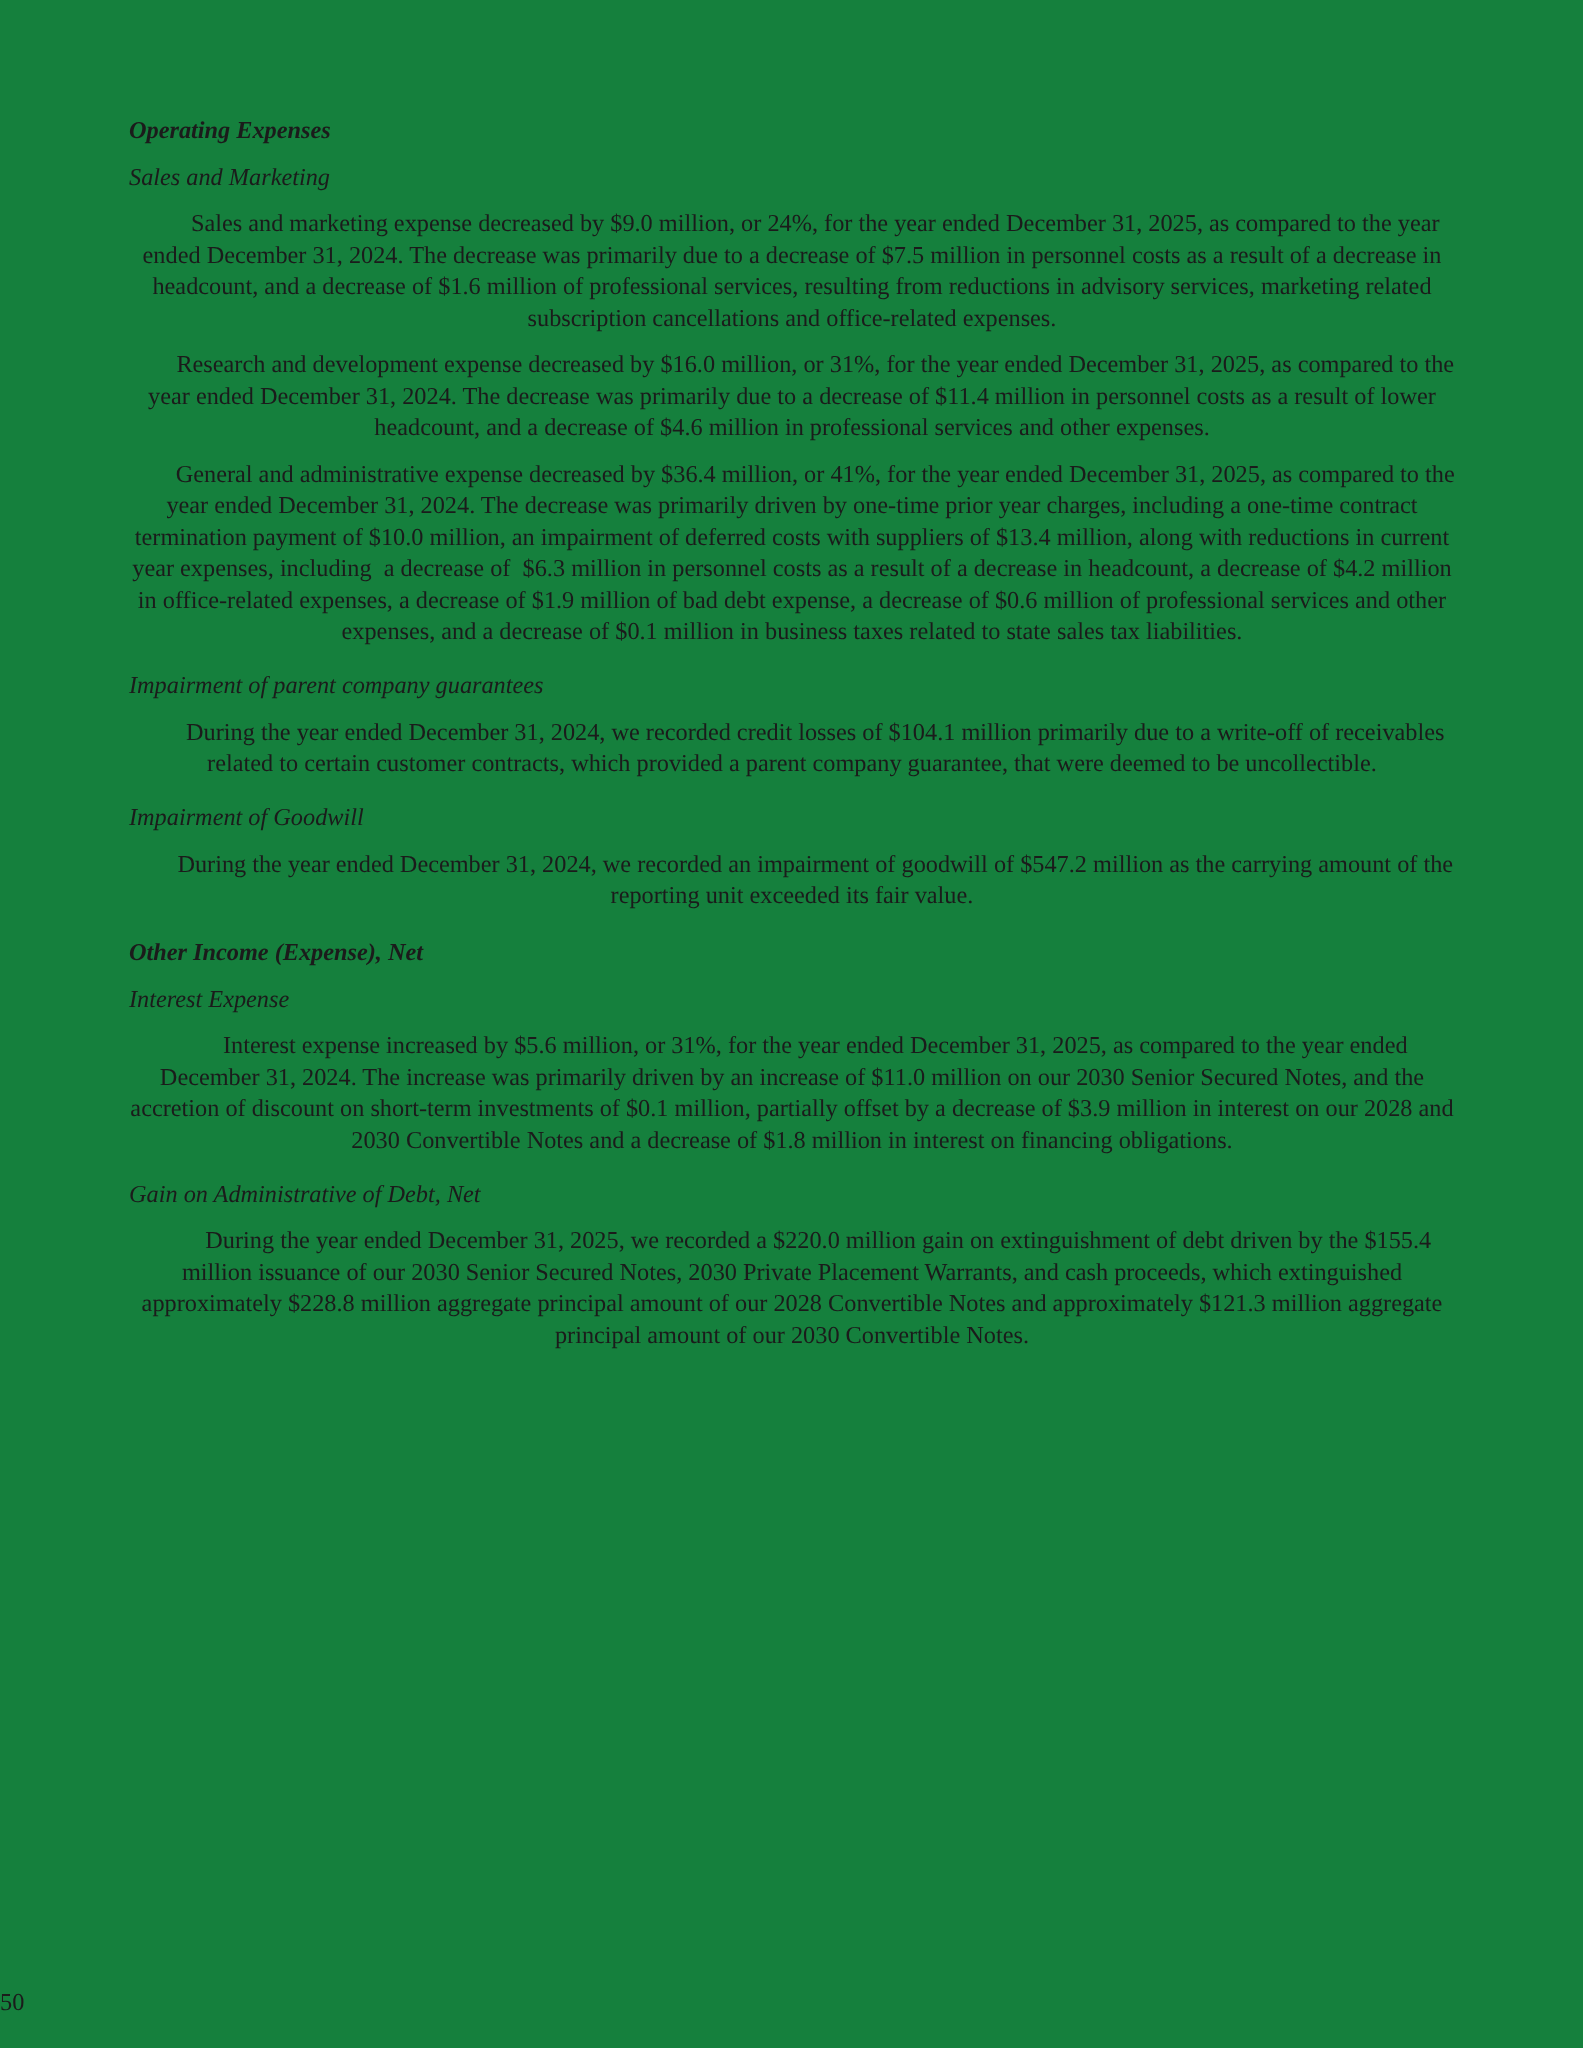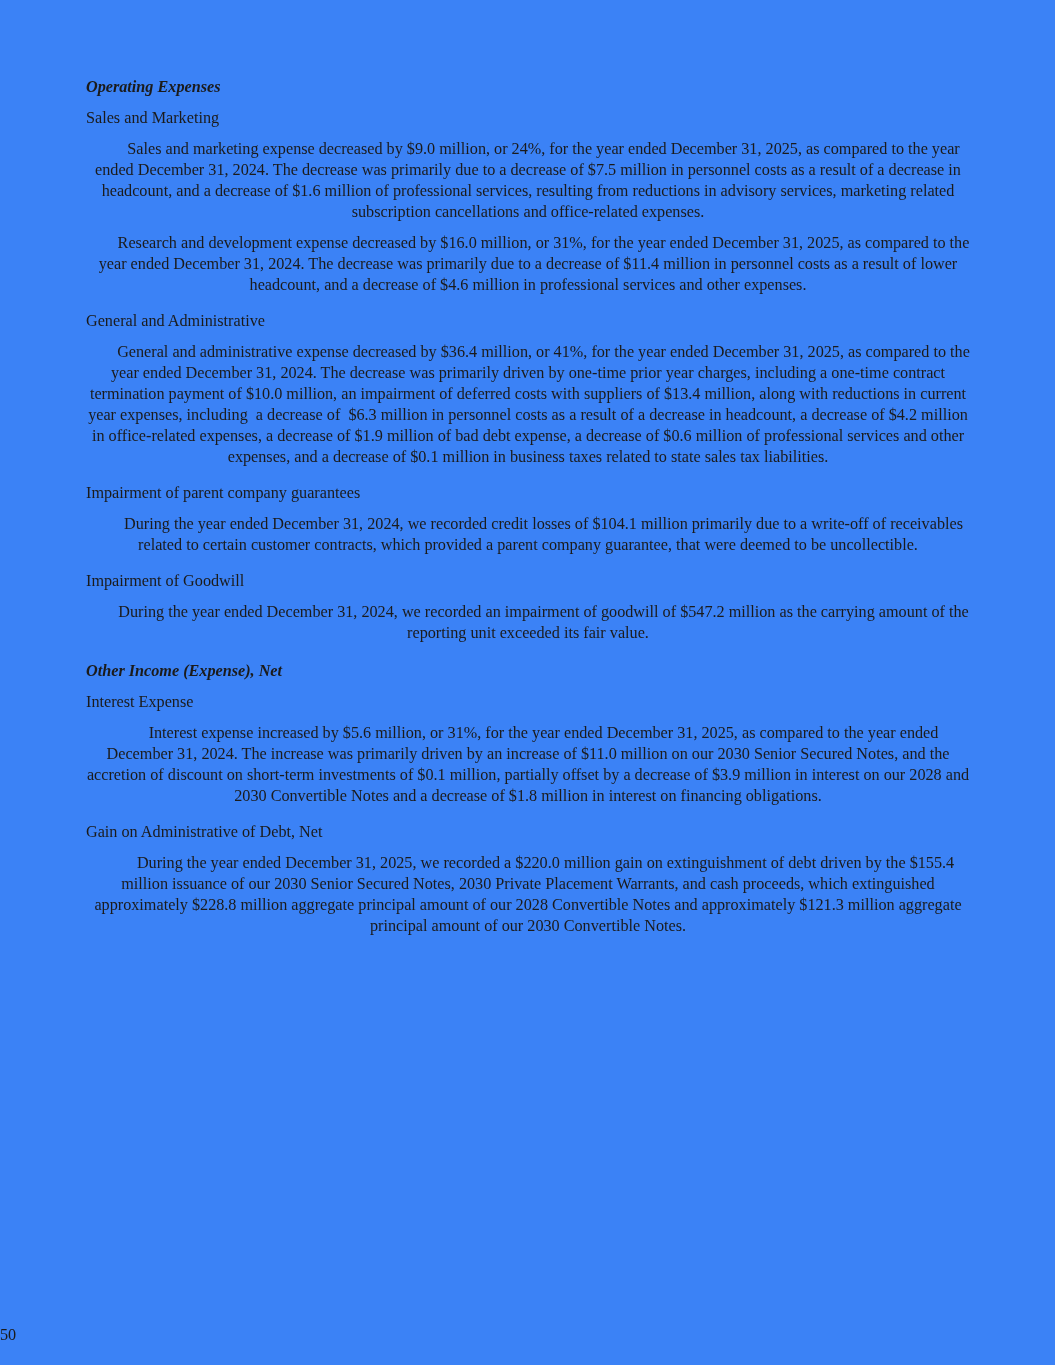--- a/index.html
+++ b/index.html
@@ -4,21 +4,21 @@
 <style>
   html, body {
     margin: 0;
     padding: 0;
     background: #ffffff;
   }
   .page {
     position: relative;
     width: 1055px;
     height: 1365px;
-    background: #3b82f6;
+    background: #15803d;
     font-family: "Liberation Serif", "DejaVu Serif", serif;
     color: #1b1b1b;
     overflow: hidden;
   }
   .content {
     position: absolute;
     top: 77px;
     left: 86px;
     width: 884px;
   }
@@ -28,20 +28,21 @@
   }
   .h1 {
     font-weight: bold;
     font-style: italic;
     margin: 17px 0 0 0;
   }
   .h1:first-child {
     margin-top: 0;
   }
   .h2 {
+    font-style: italic;
     margin: 15px 0 0 0;
   }
   .h1 + .h2 {
     margin-top: 10px;
   }
   .para {
     margin: 10px 0 0 0;
     text-indent: 31px;
     white-space: pre-wrap;
     text-align: center;
@@ -57,21 +58,20 @@
 </style>
 </head>
 <body>
 
 <div class="page">
   <div class="content" id="content">
       <div class="h1">Operating Expenses</div>
       <div class="h2">Sales and Marketing</div>
       <div class="para">Sales and marketing expense decreased by $9.0 million, or 24%, for the year ended December 31, 2025, as compared to the year ended December 31, 2024. The decrease was primarily due to a decrease of $7.5 million in personnel costs as a result of a decrease in headcount, and a decrease of $1.6 million of professional services, resulting from reductions in advisory services, marketing related subscription cancellations and office-related expenses.</div>
       <div class="para">Research and development expense decreased by $16.0 million, or 31%, for the year ended December 31, 2025, as compared to the year ended December 31, 2024. The decrease was primarily due to a decrease of $11.4 million in personnel costs as a result of lower headcount, and a decrease of $4.6 million in professional services and other expenses.</div>
-      <div class="h2">General and Administrative</div>
       <div class="para">General and administrative expense decreased by $36.4 million, or 41%, for the year ended December 31, 2025, as compared to the year ended December 31, 2024. The decrease was primarily driven by one-time prior year charges, including a one-time contract termination payment of $10.0 million, an impairment of deferred costs with suppliers of $13.4 million, along with reductions in current year expenses, including  a decrease of  $6.3 million in personnel costs as a result of a decrease in headcount, a decrease of $4.2 million in office-related expenses, a decrease of $1.9 million of bad debt expense, a decrease of $0.6 million of professional services and other expenses, and a decrease of $0.1 million in business taxes related to state sales tax liabilities.</div>
       <div class="h2">Impairment of parent company guarantees</div>
       <div class="para">During the year ended December 31, 2024, we recorded credit losses of $104.1 million primarily due to a write-off of receivables related to certain customer contracts, which provided a parent company guarantee, that were deemed to be uncollectible.</div>
       <div class="h2">Impairment of Goodwill</div>
       <div class="para">During the year ended December 31, 2024, we recorded an impairment of goodwill of $547.2 million as the carrying amount of the reporting unit exceeded its fair value.</div>
       <div class="h1">Other Income (Expense), Net</div>
       <div class="h2">Interest Expense</div>
       <div class="para">Interest expense increased by $5.6 million, or 31%, for the year ended December 31, 2025, as compared to the year ended December 31, 2024. The increase was primarily driven by an increase of $11.0 million on our 2030 Senior Secured Notes, and the accretion of discount on short-term investments of $0.1 million, partially offset by a decrease of $3.9 million in interest on our 2028 and 2030 Convertible Notes and a decrease of $1.8 million in interest on financing obligations.</div>
       <div class="h2">Gain on Administrative of Debt, Net</div>
       <div class="para"> During the year ended December 31, 2025, we recorded a $220.0 million gain on extinguishment of debt driven by the $155.4 million issuance of our 2030 Senior Secured Notes, 2030 Private Placement Warrants, and cash proceeds, which extinguished approximately $228.8 million aggregate principal amount of our 2028 Convertible Notes and approximately $121.3 million aggregate principal amount of our 2030 Convertible Notes.</div>

